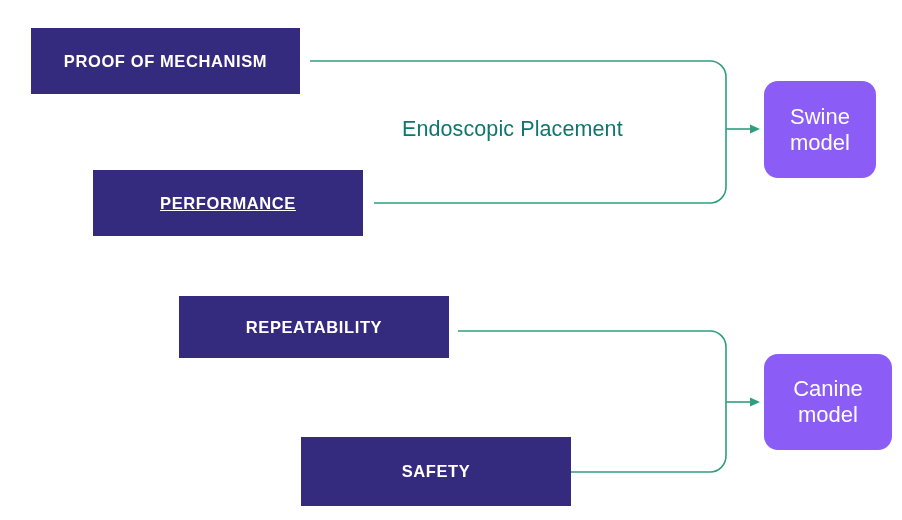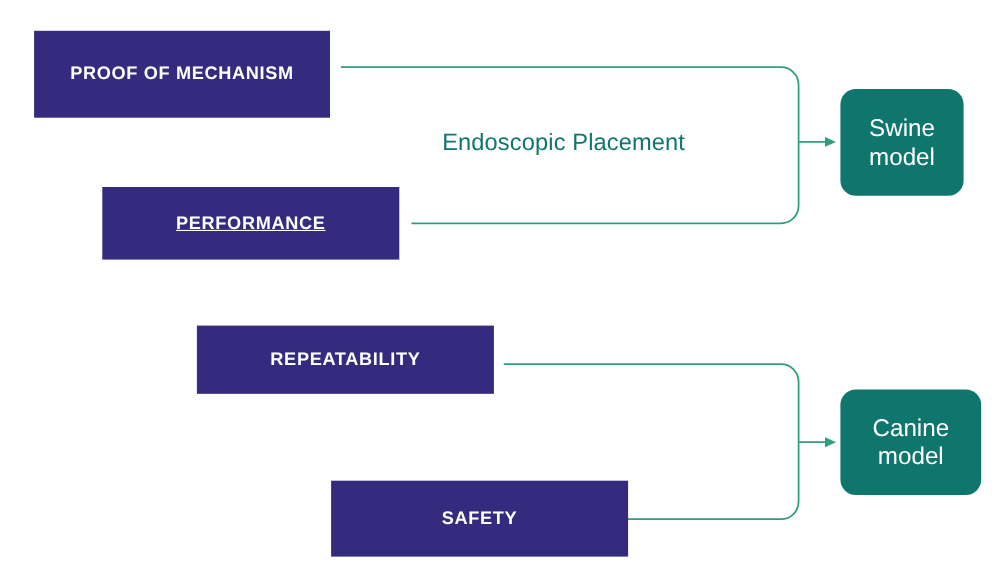--- a/index.html
+++ b/index.html
@@ -34,21 +34,21 @@
     box-sizing: border-box;
   }
   .chip-purple {
     background: #342a7e;
     color: #ffffff;
     font-weight: bold;
     font-size: 16.5px;
     letter-spacing: 0.6px;
   }
   .chip-orange {
-    background: #0f766e;
+    background: #8b5cf6;
     color: #ffffff;
     border-radius: 14px;
     font-size: 22px;
     font-weight: normal;
     line-height: 1.16;
     text-align: center;
   }
   .chip-orange .chip-text {
     display: block;
     padding: 0 6px;
@@ -56,21 +56,21 @@
   .edge-label {
     position: absolute;
     color: #0f766e;
     font-size: 21.5px;
     font-weight: normal;
     white-space: nowrap;
     letter-spacing: 0.1px;
   }
 
   
-  #chip-proof-of-mechanism { left: 31px;  top: 28px;  width: 269px; height: 79px; text-align: right; }
+  #chip-proof-of-mechanism { left: 31px;  top: 28px;  width: 269px; height: 66px; text-align: right; }
   #chip-performance        { left: 93px;  top: 170px; width: 270px; height: 66px; text-decoration: underline; }
   #chip-swine-model        { left: 764px; top: 81px;  width: 112px; height: 97px; }
   #label-endoscopic-placement { left: 402px; top: 117px; }
 
   
   #chip-repeatability { left: 179px; top: 296px; width: 270px; height: 62px; }
   #chip-safety        { left: 276px; top: 437px; width: 270px; height: 69px; margin-left: 25px; }
   #chip-canine-model  { left: 764px; top: 354px; width: 128px; height: 96px; }
   #label-oral-delivery { left: 526px; top: 385px; }
 </style>

